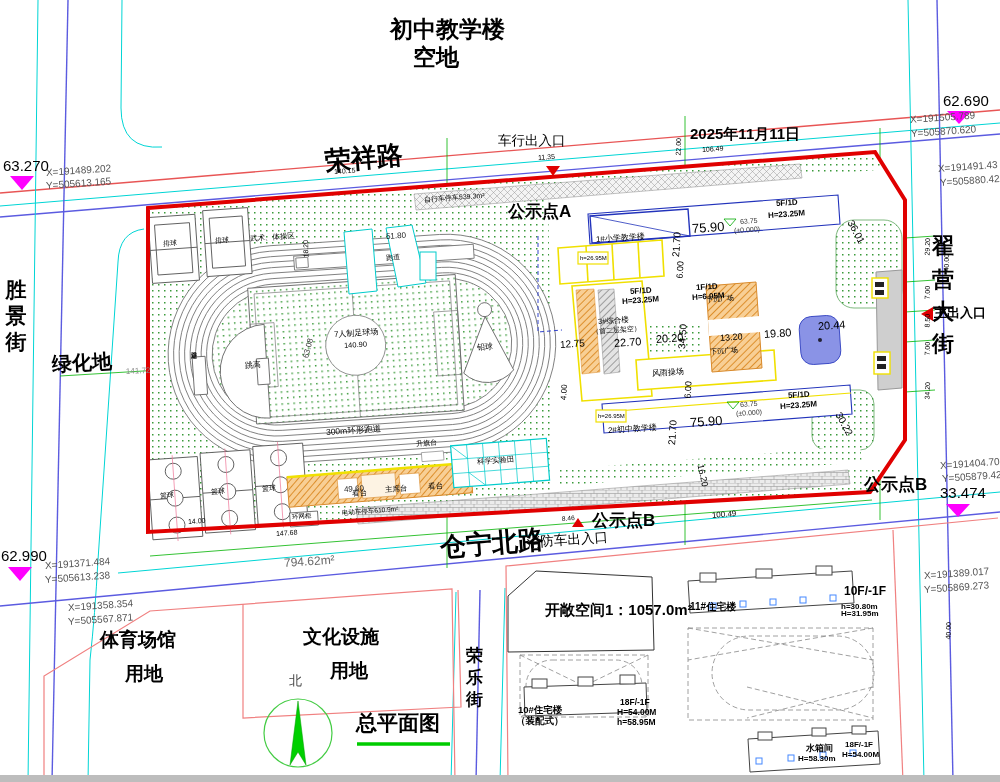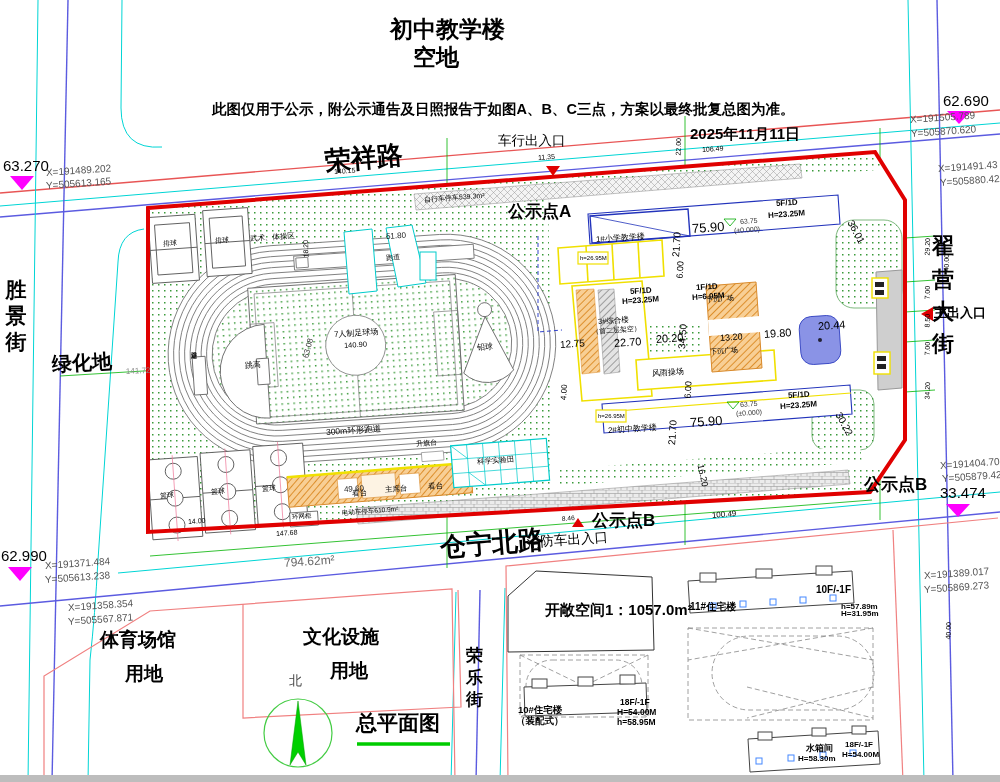--- a/index.html
+++ b/index.html
@@ -297,21 +297,20 @@
     <polygon points="298,701 306,765 298,752 290,765" fill="#00d000" stroke="#009900" stroke-width="0.5"></polygon>
   </g>
 
   <line x1="357" y1="744" x2="450" y2="744" stroke="#00cc00" stroke-width="3.5"></line>
 
   <rect x="0" y="775" width="1000" height="7" fill="#bdbdbd"></rect>
 </svg>
 
 <div class="lbl b" style="left:390px;top:18px;font-size:23px">初中教学楼</div>
 <div class="lbl b" style="left:413px;top:46px;font-size:23px">空地</div>
-<div class="lbl b" style="left:212px;top:102px;font-size:14.5px">此图仅用于公示，附公示通告及日照报告于如图A、B、C三点，方案以最终批复总图为准。</div>
 <div class="lbl b" style="left:690px;top:126px;font-size:15px">2025年11月11日</div>
 
 <div class="lbl b r5" style="left:325px;top:148px;font-size:26px">荣祥路</div>
 <div class="lbl b" style="left:440px;top:534px;font-size:26px;transform:rotate(-4.5deg)">仓宁北路</div>
 <div class="lbl b v" style="left:6px;top:262px;font-size:21px;letter-spacing:26px">胜景街</div>
 <div class="lbl b v" style="left:932px;top:218px;font-size:22px;letter-spacing:32px">翟营大街</div>
 <div class="lbl b v" style="left:466px;top:632px;font-size:17px;letter-spacing:22px">荣乐街</div>
 
 <div class="lbl" style="left:498px;top:134px;font-size:13.5px">车行出入口</div>
 <div class="lbl r" style="left:527px;top:536px;font-size:13.5px">消防车出入口</div>
@@ -425,23 +424,23 @@
 <div class="lbl tiny" style="left:276px;top:530px">147.68</div>
 <div class="lbl tiny" style="left:927px;top:252px;transform:rotate(-88deg)">29.20</div>
 <div class="lbl tiny" style="left:927px;top:296px;transform:rotate(-88deg)">7.00</div>
 <div class="lbl tiny" style="left:927px;top:324px;transform:rotate(-88deg)">8.50</div>
 <div class="lbl tiny" style="left:927px;top:352px;transform:rotate(-88deg)">7.00</div>
 <div class="lbl tiny" style="left:927px;top:396px;transform:rotate(-88deg)">34.20</div>
 <div class="lbl tiny" style="left:946px;top:268px;transform:rotate(-88deg)">40.00</div>
 <div class="lbl tiny" style="left:948px;top:636px;transform:rotate(-88deg)">40.00</div>
 
 <div class="lbl b" style="left:690px;top:602px;font-size:10px">11#住宅楼</div>
-<div class="lbl b" style="left:816px;top:585px;font-size:10px">10F/-1F</div>
+<div class="lbl b" style="left:844px;top:585px;font-size:12px">10F/-1F</div>
 <div class="lbl b" style="left:841px;top:610px;font-size:8px">H=31.95m</div>
-<div class="lbl b" style="left:841px;top:603px;font-size:8px">h=57.89m</div>
+<div class="lbl b" style="left:841px;top:603px;font-size:8px">h=30.80m</div>
 <div class="lbl b" style="left:518px;top:705px;font-size:9.5px">10#住宅楼</div>
 <div class="lbl b" style="left:516px;top:716px;font-size:9.5px">（装配式）</div>
 <div class="lbl b" style="left:620px;top:698px;font-size:8.5px">18F/-1F</div>
 <div class="lbl b" style="left:617px;top:708px;font-size:8.5px">H=54.00M</div>
 <div class="lbl b" style="left:617px;top:718px;font-size:8.5px">h=58.95M</div>
 <div class="lbl b" style="left:806px;top:744px;font-size:9px">水箱间</div>
 <div class="lbl b" style="left:798px;top:755px;font-size:8px">H=58.30m</div>
 <div class="lbl b" style="left:845px;top:741px;font-size:8px">18F/-1F</div>
 <div class="lbl b" style="left:842px;top:751px;font-size:8px">H=54.00M</div>
 

